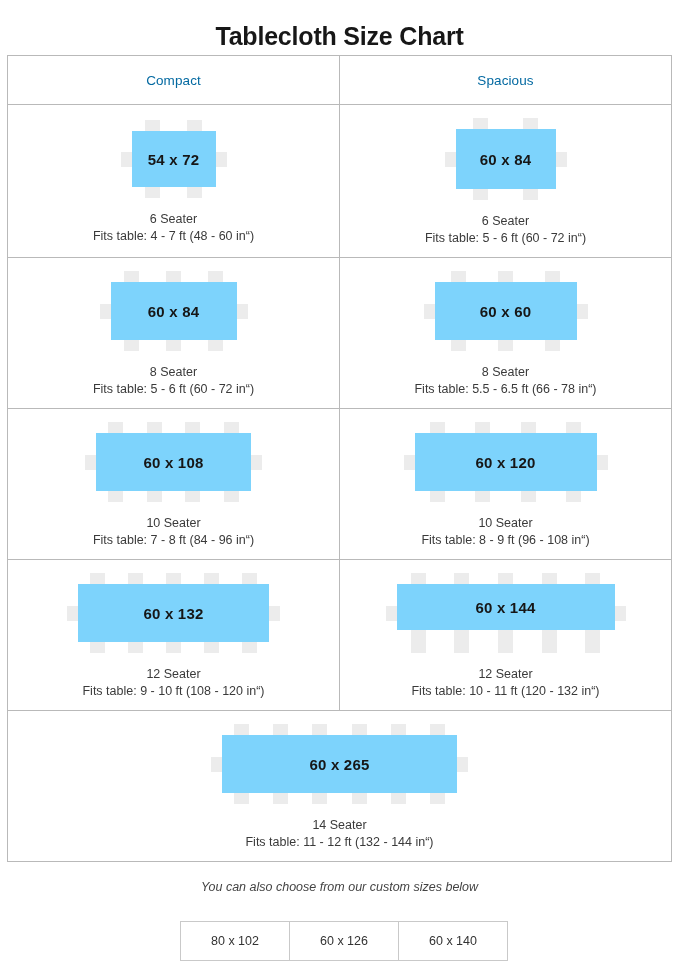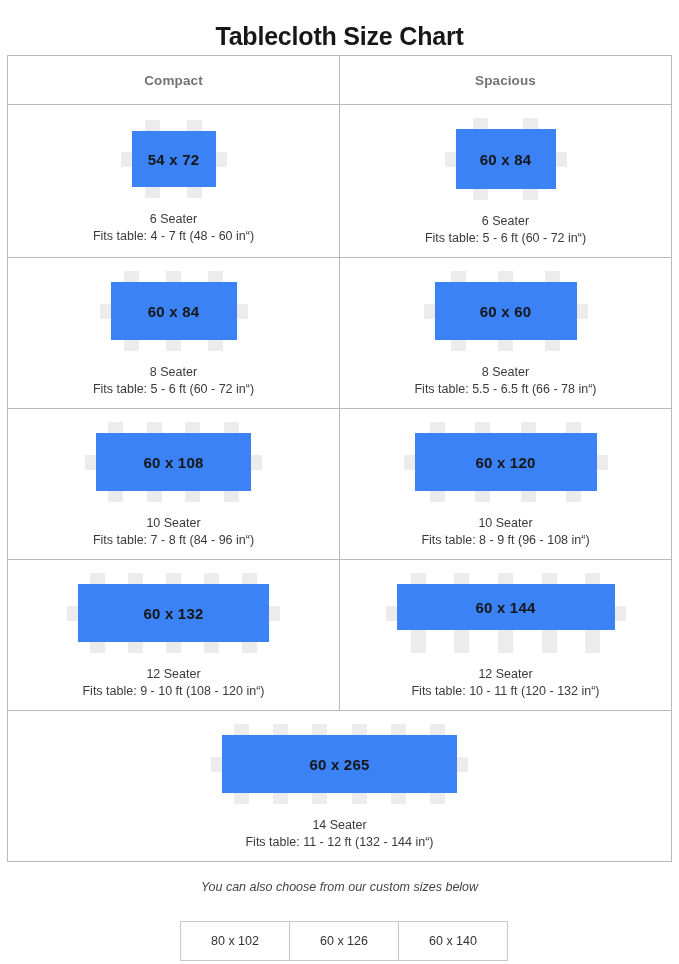--- a/index.html
+++ b/index.html
@@ -40,41 +40,41 @@
   }
   .size-table td, .size-table th {
     border: 1px solid #b9b9b9;
     padding: 0;
     vertical-align: middle;
     text-align: center;
   }
   .col-head {
     height: 48px;
     font-size: 13.5px;
-    font-weight: bold;
-    color: #737373;
+    font-weight: normal;
+    color: #0369a1;
     letter-spacing: 0.1px;
   }
 
   .cell-inner {
     padding: 13px 4px 11px 4px;
     display: flex;
     flex-direction: column;
     align-items: center;
     justify-content: flex-start;
   }
 
   
   .diagram {
     position: relative;
     display: block;
   }
   .table-top {
     position: relative;
-    background: #3b82f6;
+    background: #7dd3fc;
     display: flex;
     align-items: center;
     justify-content: center;
     z-index: 2;
     box-sizing: border-box;
     text-align: right;
   }
   .table-label {
     font-size: 15px;
     font-weight: bold;

